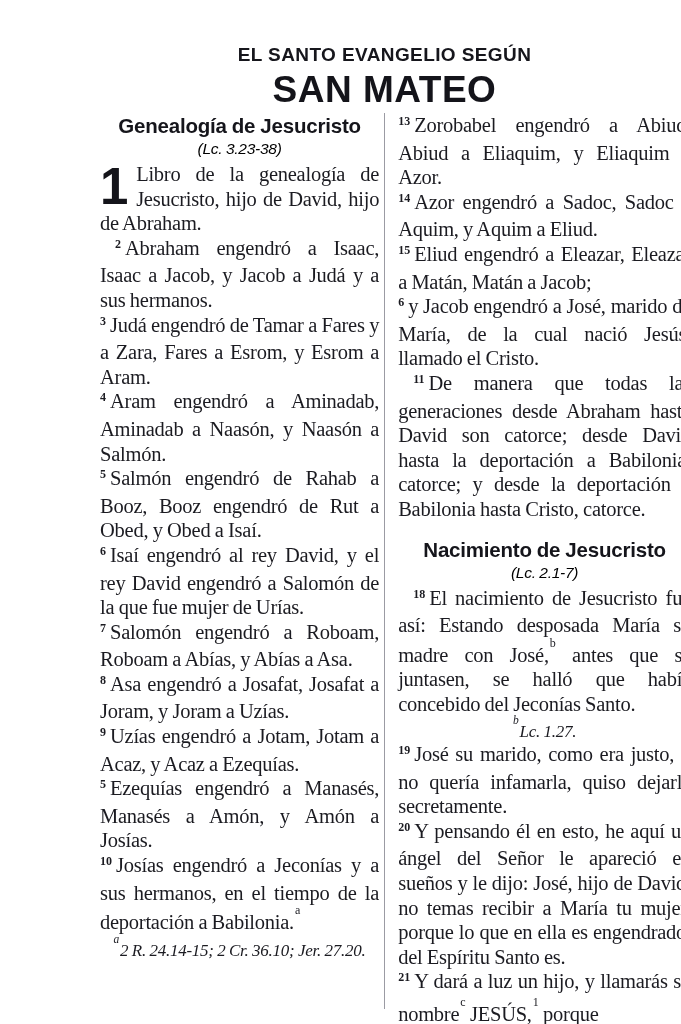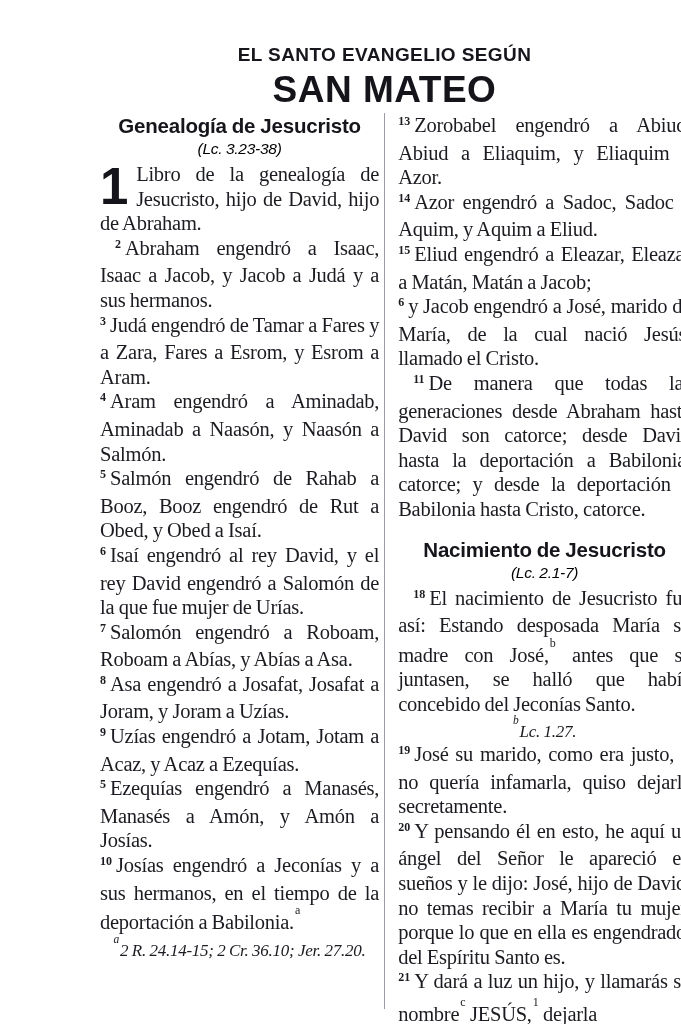--- a/index.html
+++ b/index.html
@@ -118,17 +118,17 @@
         <p class="verse"><span class="vnum">14</span><span class="vtext">Azor engendró a Sadoc, Sadoc a Aquim, y Aquim a Eliud.</span></p>
         <p class="verse"><span class="vnum">15</span><span class="vtext">Eliud engendró a Eleazar, Eleazar a Matán, Matán a Jacob;</span></p>
         <p class="verse"><span class="vnum">6</span><span class="vtext">y Jacob engendró a José, marido de María, de la cual nació Jesús, llamado el Cristo.</span></p>
         <p class="verse indented"><span class="vnum">11</span><span class="vtext">De manera que todas las generaciones desde Abraham hasta David son catorce; desde David hasta la deportación a Babilonia, catorce; y desde la deportación a Babilonia hasta Cristo, catorce.</span></p>
         <div class="section-heading spaced">Nacimiento de Jesucristo</div>
         <div class="passage-reference">(Lc. 2.1-7)</div>
         <p class="verse indented"><span class="vnum">18</span><span class="vtext">El nacimiento de Jesucristo fue así: Estando desposada María su madre con José,</span><sup class="fn-ref">b</sup><span class="vtext"> antes que se juntasen, se halló que había concebido del Jeconías Santo.</span></p>
         <p class="footnote"><sup class="fn-marker">b</sup><span class="fn-text">Lc. 1.27.</span></p>
         <p class="verse"><span class="vnum">19</span><span class="vtext">José su marido, como era justo, y no quería infamarla, quiso dejarla secretamente.</span></p>
         <p class="verse"><span class="vnum">20</span><span class="vtext">Y pensando él en esto, he aquí un ángel del Señor le apareció en sueños y le dijo: José, hijo de David, no temas recibir a María tu mujer, porque lo que en ella es engendrado, del Espíritu Santo es.</span></p>
-        <p class="verse"><span class="vnum">21</span><span class="vtext">Y dará a luz un hijo, y llamarás su nombre</span><sup class="fn-ref">c</sup><span class="vtext"> JESÚS,</span><sup class="fn-ref">1</sup><span class="vtext"> dejarla</span></p>
+        <p class="verse"><span class="vnum">21</span><span class="vtext">Y dará a luz un hijo, y llamarás su nombre</span><sup class="fn-ref">c</sup><span class="vtext"> JESÚS,</span><sup class="fn-ref">1</sup><span class="vtext"> porque</span></p>
       </div>
   </div>
 
 </div>
 
 </body></html>

